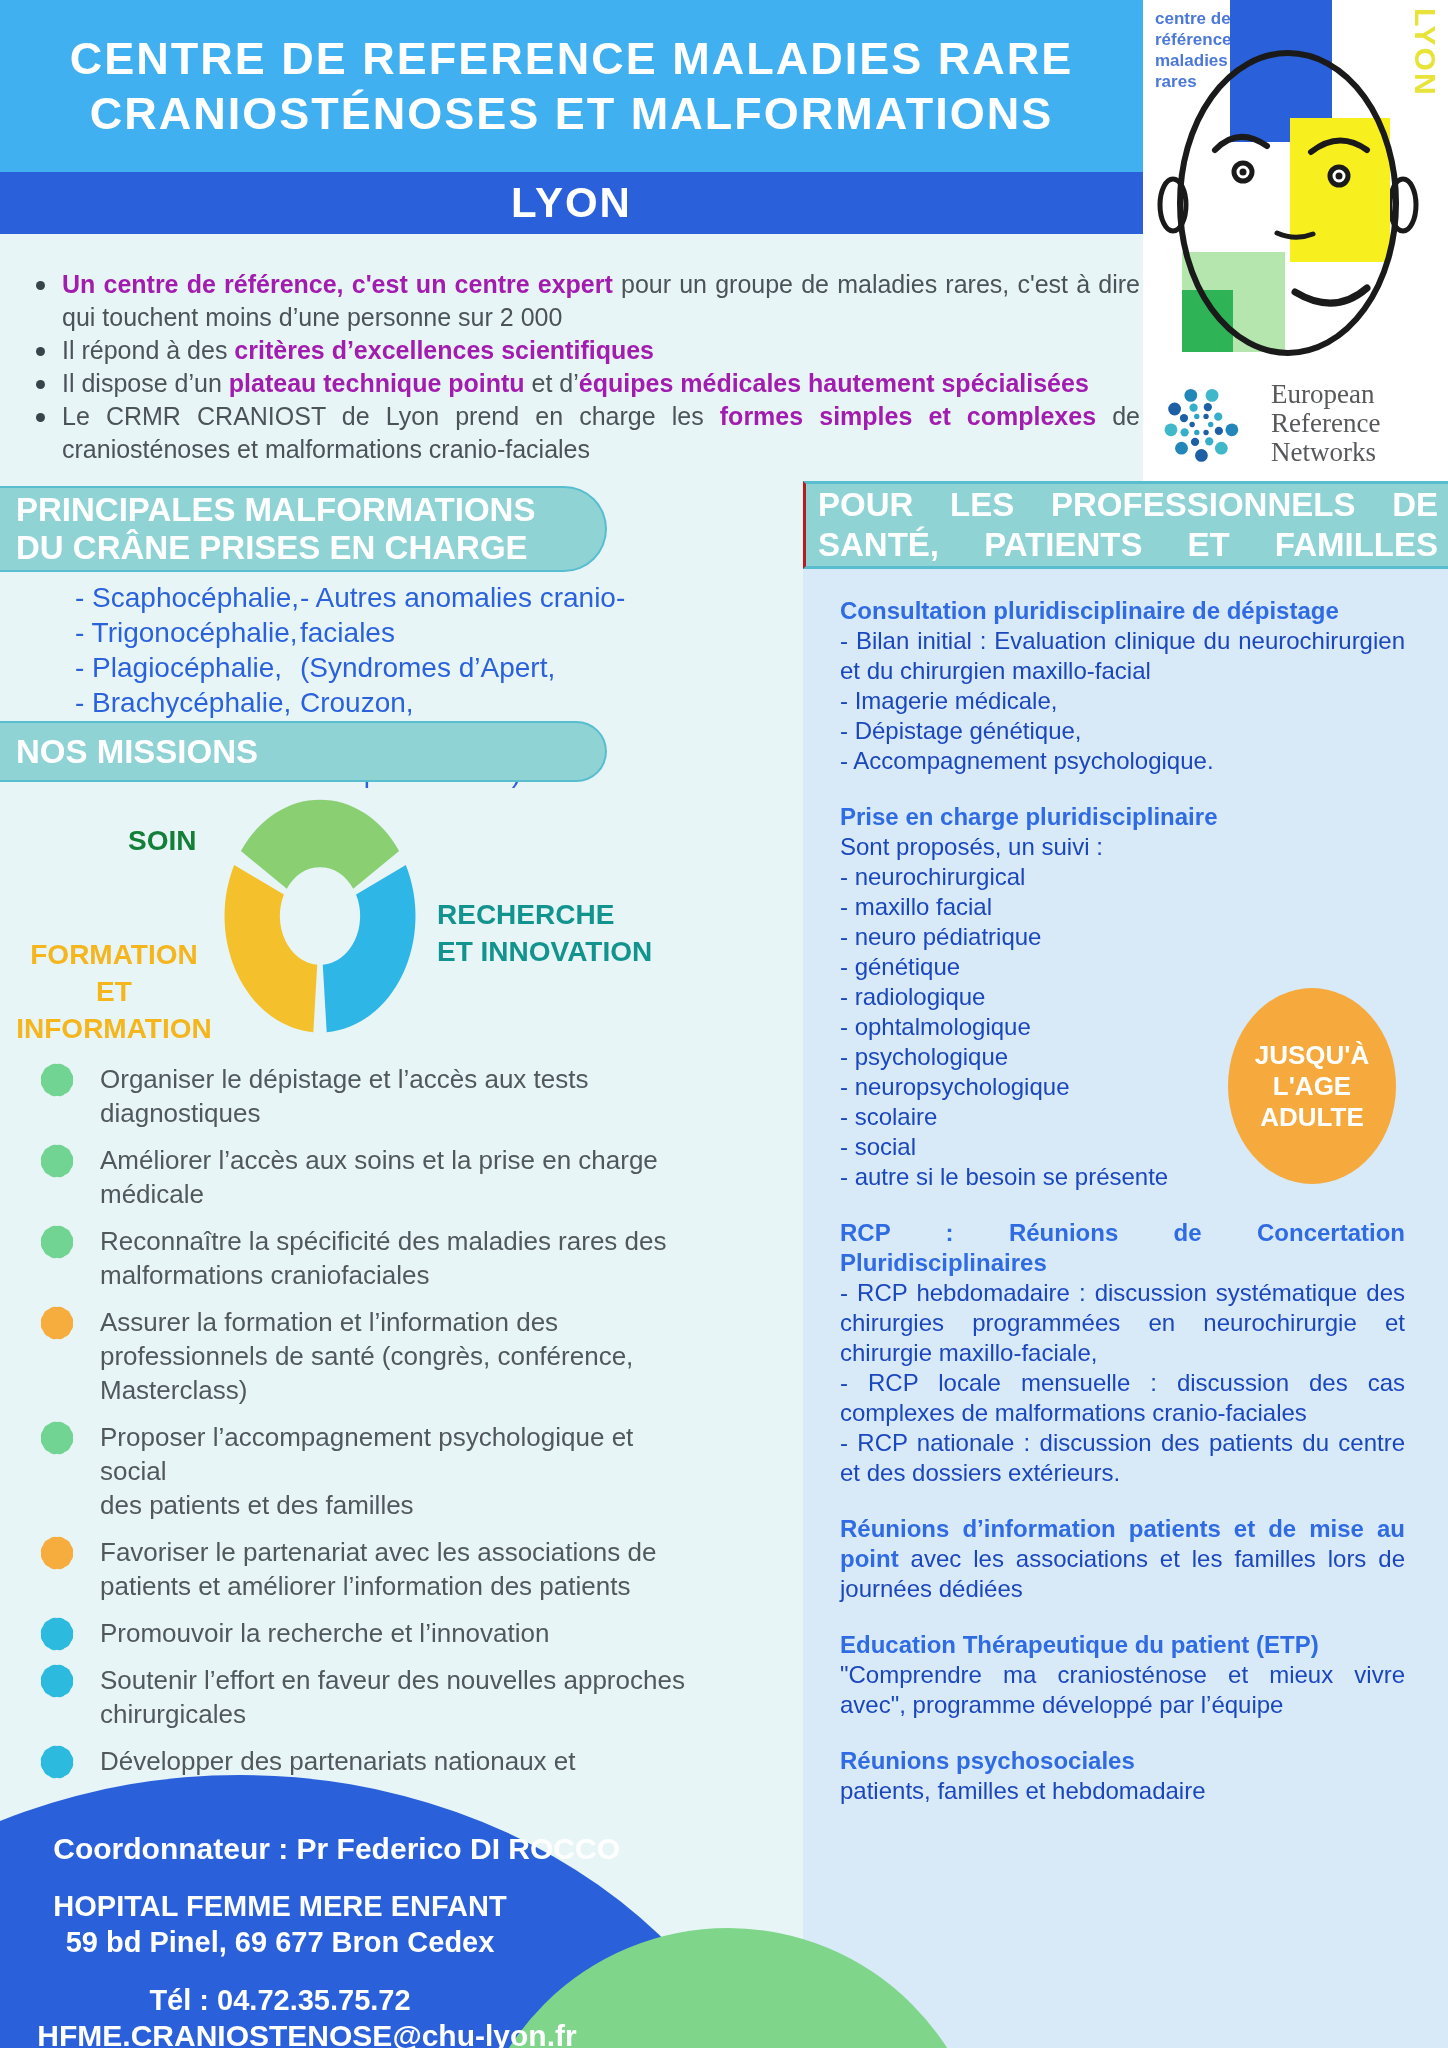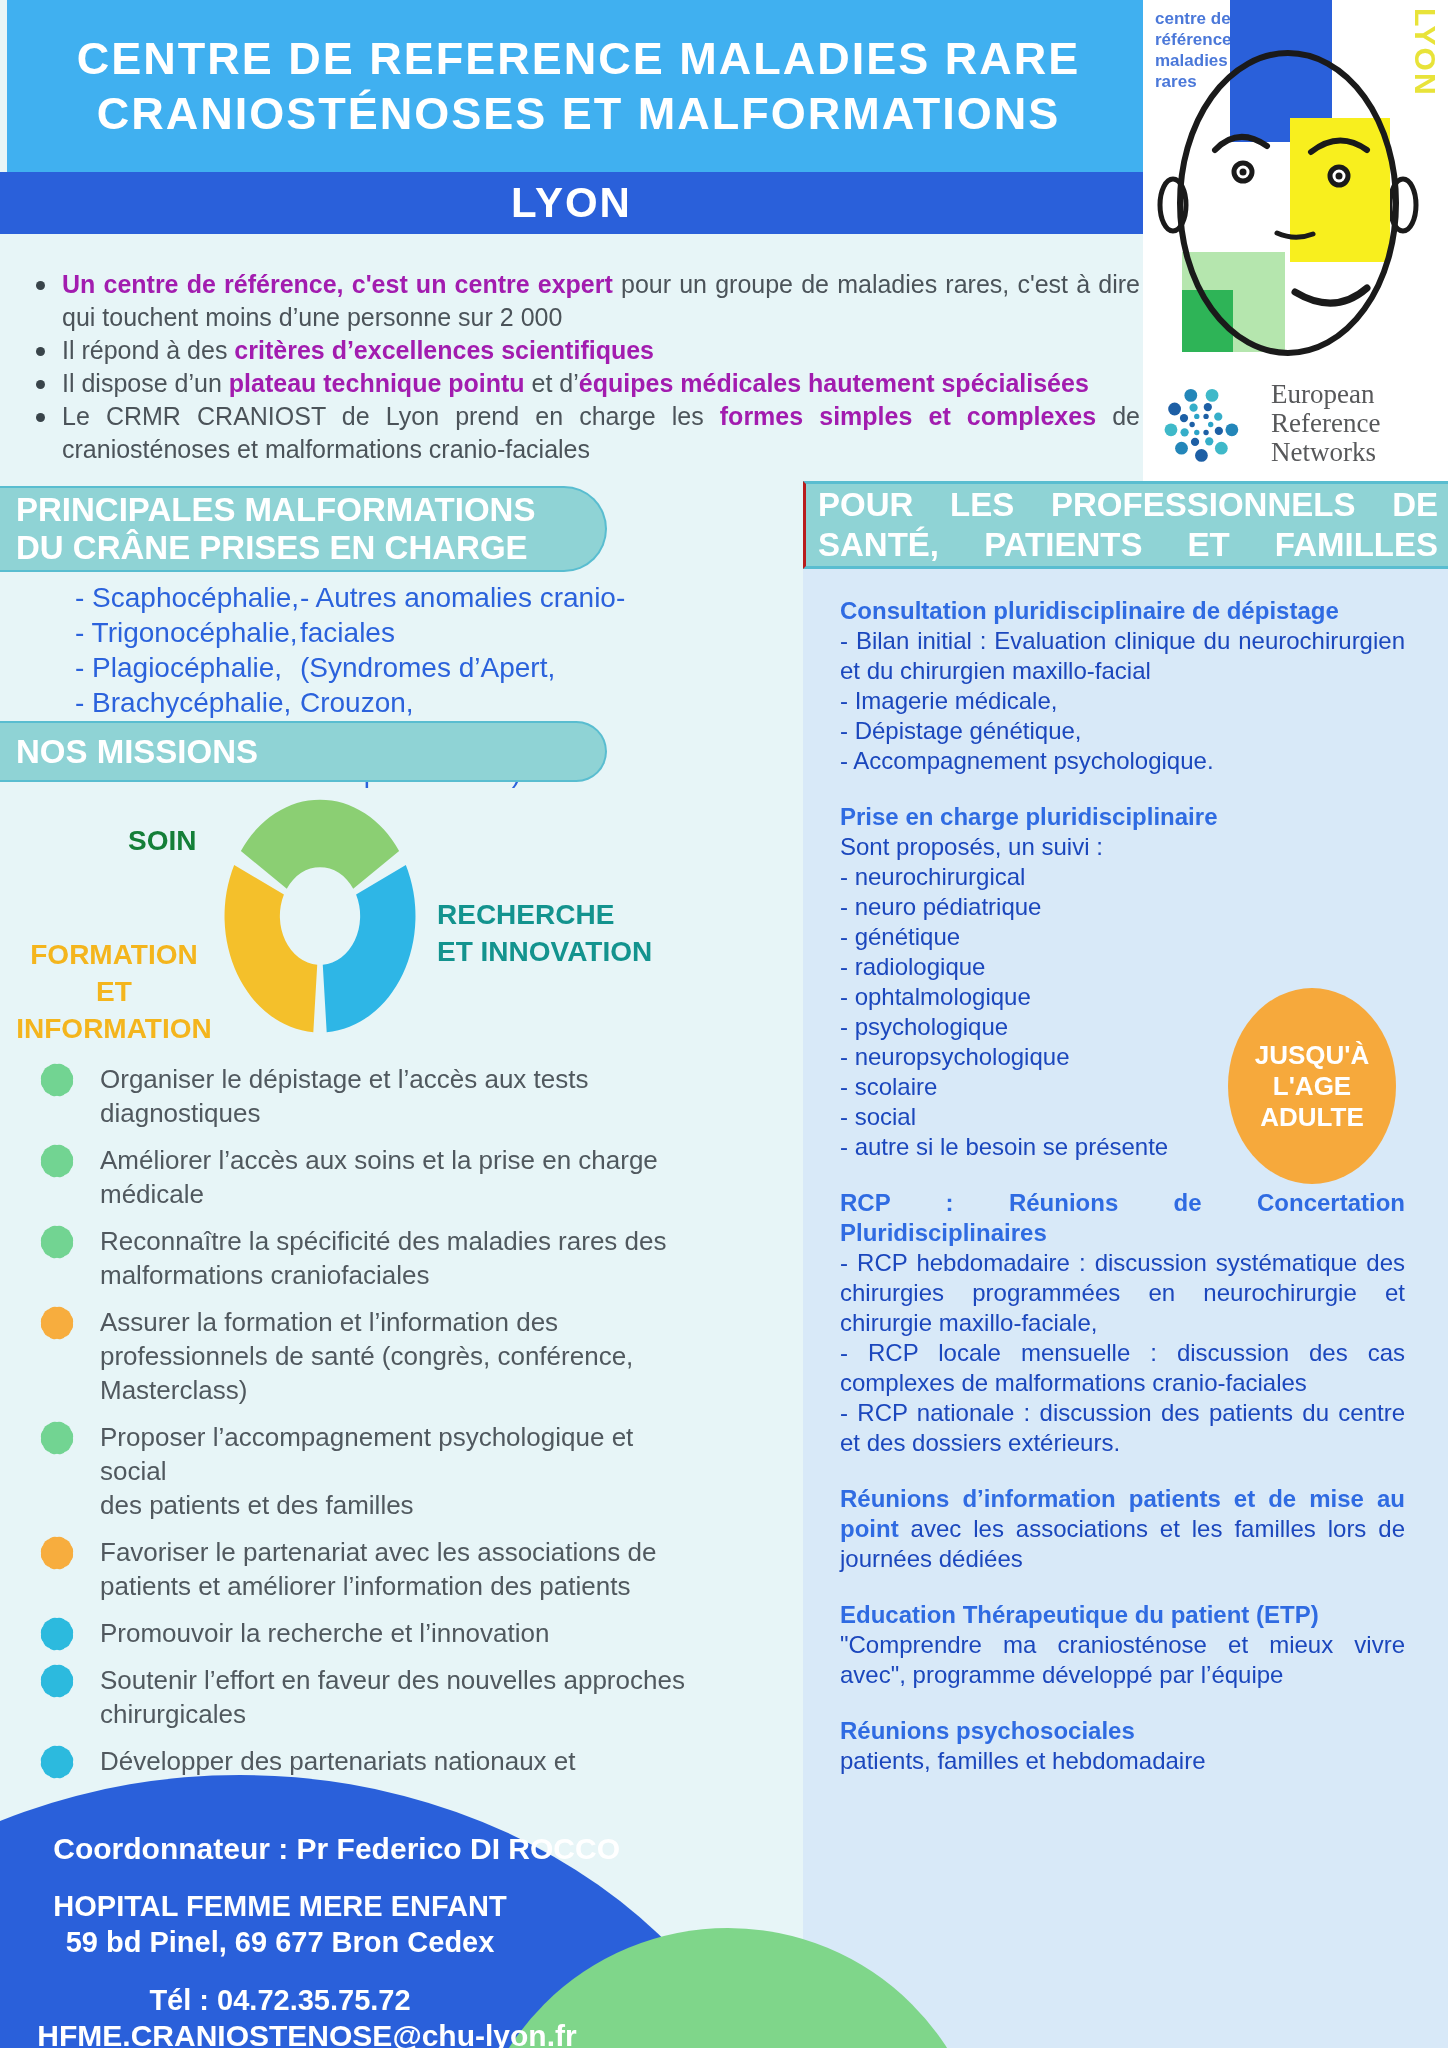--- a/index.html
+++ b/index.html
@@ -1,20 +1,20 @@
 <!DOCTYPE html>
 <html><head>
 <meta charset="utf-8">
 <style>
   html,body{margin:0;padding:0;}
   body{font-family:"Liberation Sans",sans-serif;}
   .poster{position:relative;width:1448px;height:2048px;background:#e7f5f7;overflow:hidden;}
 
   
-  .top-band{position:absolute;left:0;top:0;width:1143px;height:172px;background:#40b0f0;display:flex;align-items:center;justify-content:center;margin-left:7px;}
+  .top-band{position:absolute;left:0;top:0;width:1143px;height:172px;background:#40b0f0;display:flex;align-items:center;justify-content:center;}
   .title{color:#fff;font-weight:bold;font-size:45px;line-height:55px;text-align:center;letter-spacing:2px;}
   .lyon-bar{position:absolute;left:0;top:172px;width:1143px;height:62px;background:#2a60da;color:#fff;font-weight:bold;font-size:42px;letter-spacing:2px;display:flex;align-items:center;justify-content:center;}
 
   
   .logo-box{position:absolute;left:1143px;top:0;width:305px;height:481px;background:#fff;}
   .logo-mini{position:absolute;left:12px;top:8px;color:#4b78d9;font-weight:bold;font-size:17px;line-height:21px;}
   .logo-lyon{position:absolute;right:6px;top:8px;color:#e8e339;font-weight:bold;font-size:30px;letter-spacing:2px;writing-mode:vertical-rl;}
   .face{position:absolute;left:0;top:0;width:305px;height:380px;}
   .ern{position:absolute;left:10px;top:372px;width:290px;height:108px;background:#fff;}
   .ern-dots{position:absolute;left:2px;top:4px;width:98px;height:98px;}
@@ -322,20 +322,21 @@
           <div>- Imagerie médicale,</div>
           <div>- Dépistage génétique,</div>
           <div>- Accompagnement psychologique.</div>
         </div>
     </div>
     <div class="sec">
       <h3>Prise en charge pluridisciplinaire</h3>
       <div>Sont proposés, un suivi :</div>
       <div class="plain">
           <div>- neurochirurgical</div>
+          <div>- maxillo facial</div>
           <div>- neuro pédiatrique</div>
           <div>- génétique</div>
           <div>- radiologique</div>
           <div>- ophtalmologique</div>
           <div>- psychologique</div>
           <div>- neuropsychologique</div>
           <div>- scolaire</div>
           <div>- social</div>
           <div>- autre si le besoin se présente</div>
         </div>

